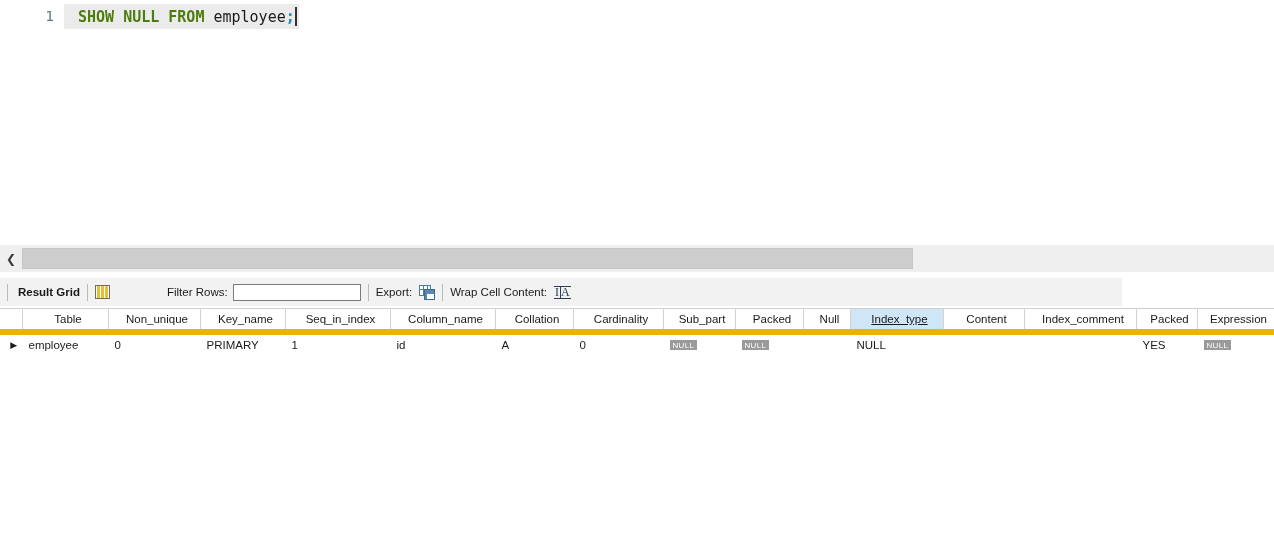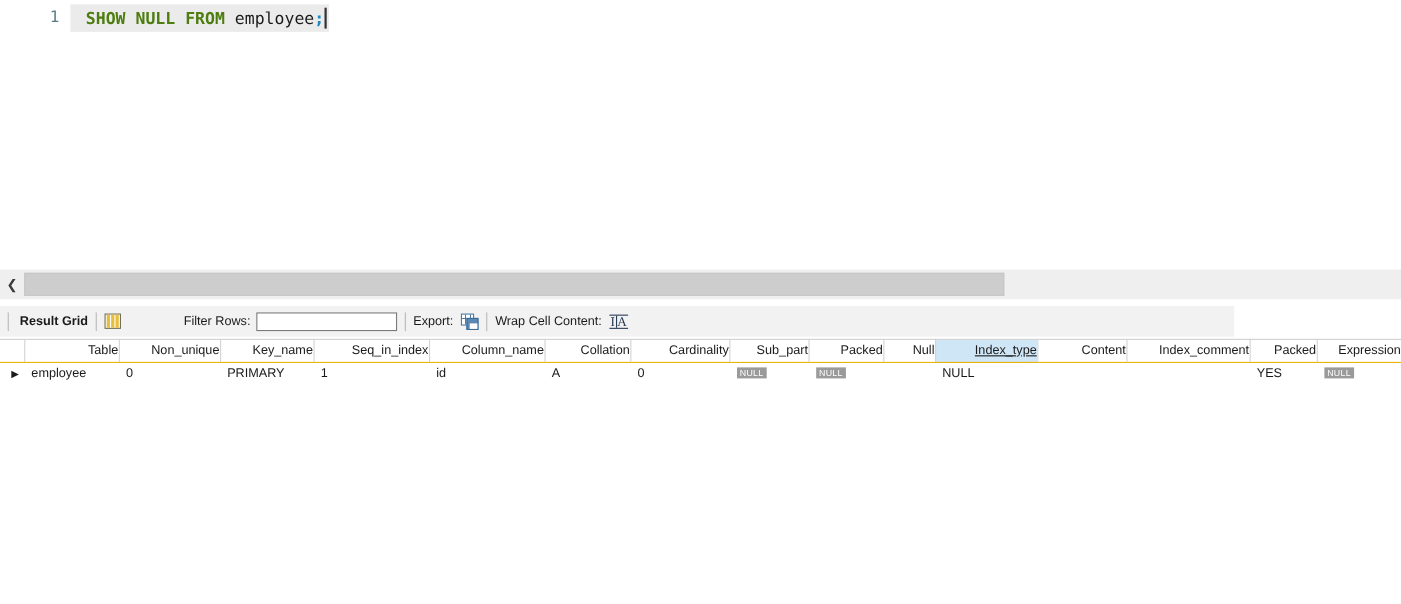--- a/index.html
+++ b/index.html
@@ -223,24 +223,24 @@
     background: #ffffff;
   }
   table.grid {
     border-collapse: collapse;
     table-layout: fixed;
     width: 1274px;
     font-size: 11.5px;
   }
   table.grid th {
     font-weight: normal;
-    text-align: right;
+    text-align: center;
     background: #ffffff;
     border-right: 1px solid #d3d3d3;
-    border-bottom: 1px solid #eab308;
+    border-bottom: 6px solid #eab308;
     border-top: 1px solid #cfcfcf;
     height: 20px;
     padding: 0 0 0 6px;
     color: #1a1a1a;
     white-space: nowrap;
     overflow: hidden;
   }
   table.grid th.sel {
     background: #cfe6f7;
     text-decoration: underline;

